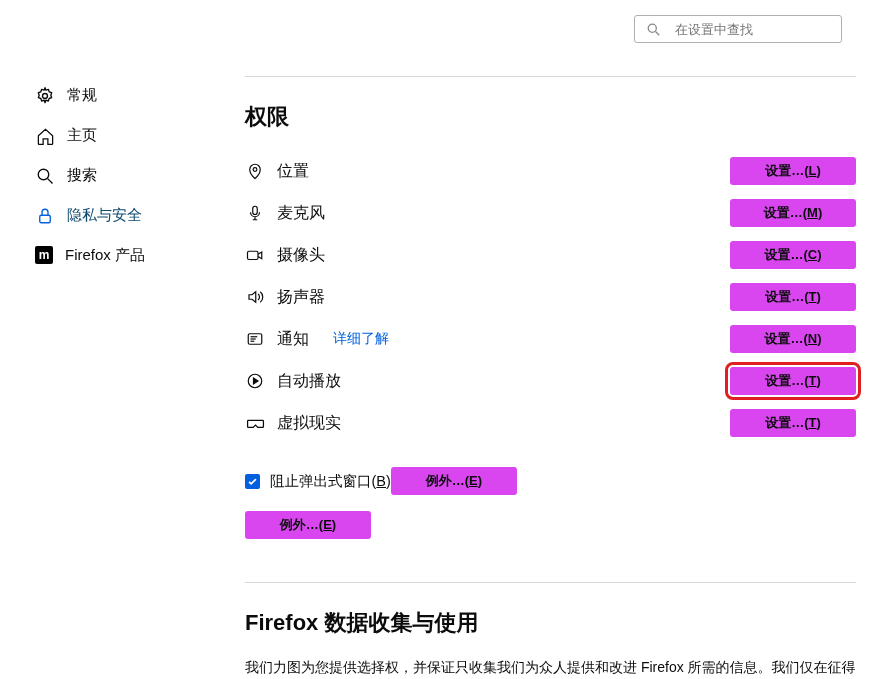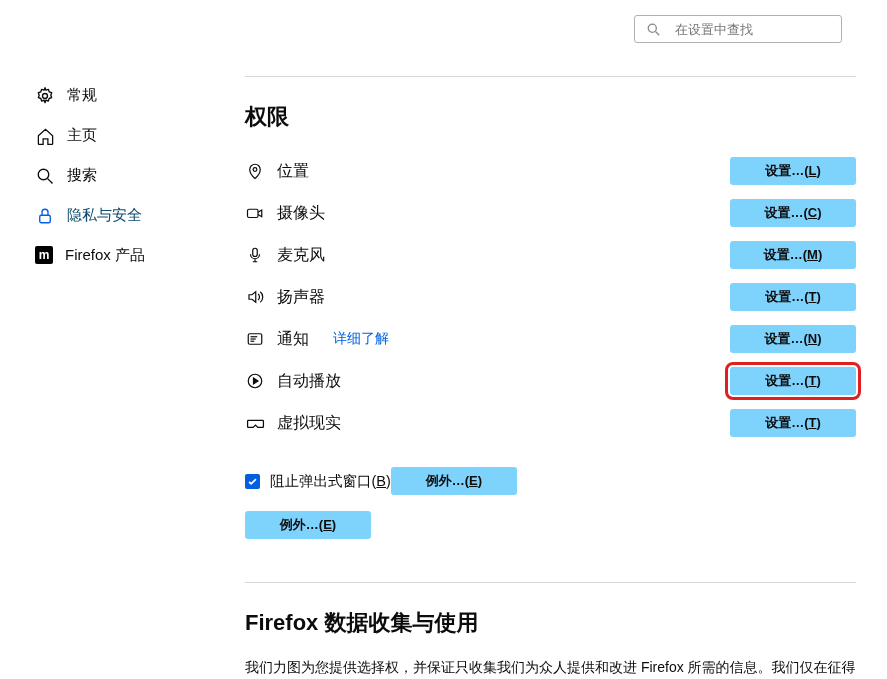--- a/index.html
+++ b/index.html
@@ -135,21 +135,21 @@
     }
     .link {
       color: #0060df;
       text-decoration: none;
       margin-left: 12px;
       cursor: pointer;
     }
     .setting-btn {
       width: 126px;
       height: 28px;
-      background: #7dd3fc;
+      background: #d946ef;
       border: none;
       border-radius: 3px;
       font-size: 13px;
       font-weight: 600;
       color: #0c0c0d;
       cursor: pointer;
       text-align: center;
     }
     .setting-btn.highlighted {
       outline: 3px solid #e02020;
@@ -272,40 +272,40 @@
           </span>
           <span class="perm-label">位置</span>
         </div>
         <button class="setting-btn"><span>设置…(</span><span class="underline">L</span><span>)</span></button>
       </div>
 
       <div class="perm-row">
         <div class="perm-left">
           <span class="perm-icon">
             <svg width="18" height="18" viewBox="0 0 24 24" fill="none" stroke="#0c0c0d" stroke-width="1.6">
+                <rect x="9" y="3" width="6" height="11" rx="3"></rect>
+                <path d="M6 11a6 6 0 0012 0M12 17v4M9 21h6"></path>
+              </svg>
+          </span>
+          <span class="perm-label">麦克风</span>
+        </div>
+        <button class="setting-btn"><span>设置…(</span><span class="underline">M</span><span>)</span></button>
+      </div>
+
+      <div class="perm-row">
+        <div class="perm-left">
+          <span class="perm-icon">
+            <svg width="18" height="18" viewBox="0 0 24 24" fill="none" stroke="#0c0c0d" stroke-width="1.6">
                 <rect x="2" y="7" width="14" height="11" rx="2"></rect>
                 <path d="M16 11l5-3v9l-5-3"></path>
               </svg>
           </span>
           <span class="perm-label">摄像头</span>
         </div>
         <button class="setting-btn"><span>设置…(</span><span class="underline">C</span><span>)</span></button>
-      </div>
-
-      <div class="perm-row">
-        <div class="perm-left">
-          <span class="perm-icon">
-            <svg width="18" height="18" viewBox="0 0 24 24" fill="none" stroke="#0c0c0d" stroke-width="1.6">
-                <rect x="9" y="3" width="6" height="11" rx="3"></rect>
-                <path d="M6 11a6 6 0 0012 0M12 17v4M9 21h6"></path>
-              </svg>
-          </span>
-          <span class="perm-label">麦克风</span>
-        </div>
-        <button class="setting-btn"><span>设置…(</span><span class="underline">M</span><span>)</span></button>
       </div>
 
       <div class="perm-row">
         <div class="perm-left">
           <span class="perm-icon">
             <svg width="18" height="18" viewBox="0 0 24 24" fill="none" stroke="#0c0c0d" stroke-width="1.6">
                 <path d="M4 9v6h4l5 4V5L8 9H4z"></path>
                 <path d="M16 8a5 5 0 010 8M19 5a9 9 0 010 14"></path>
               </svg>
           </span>

